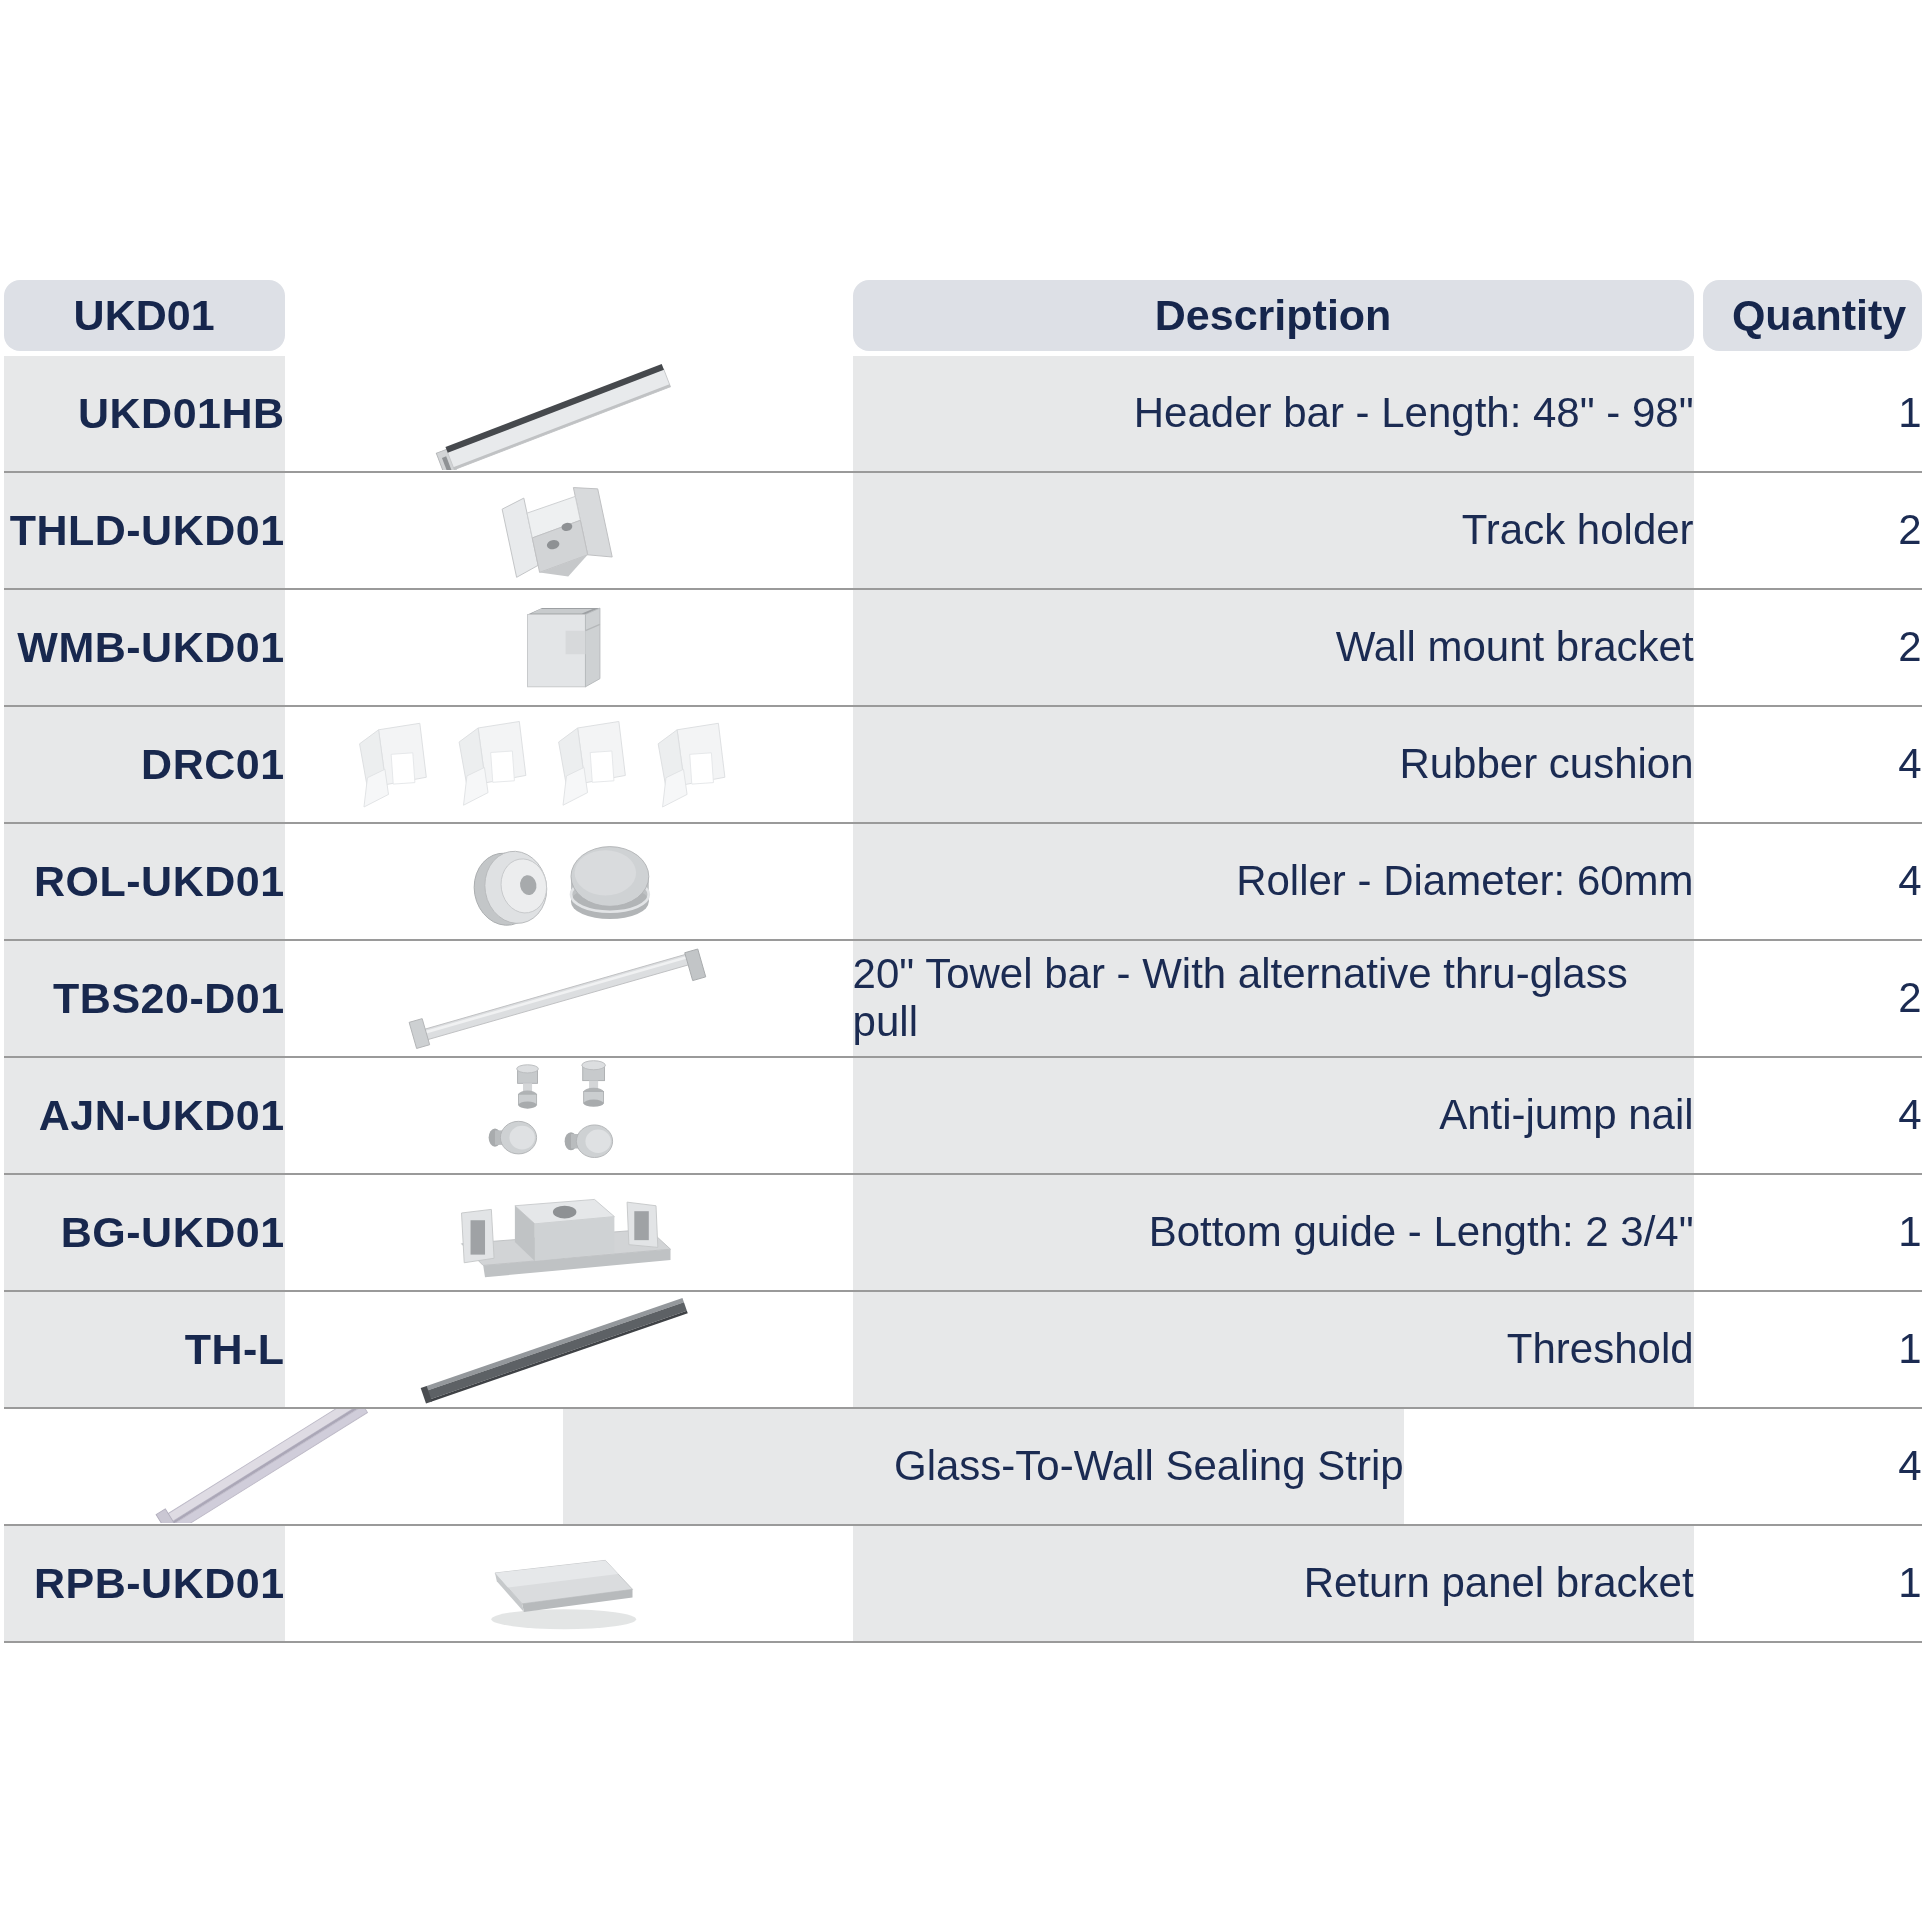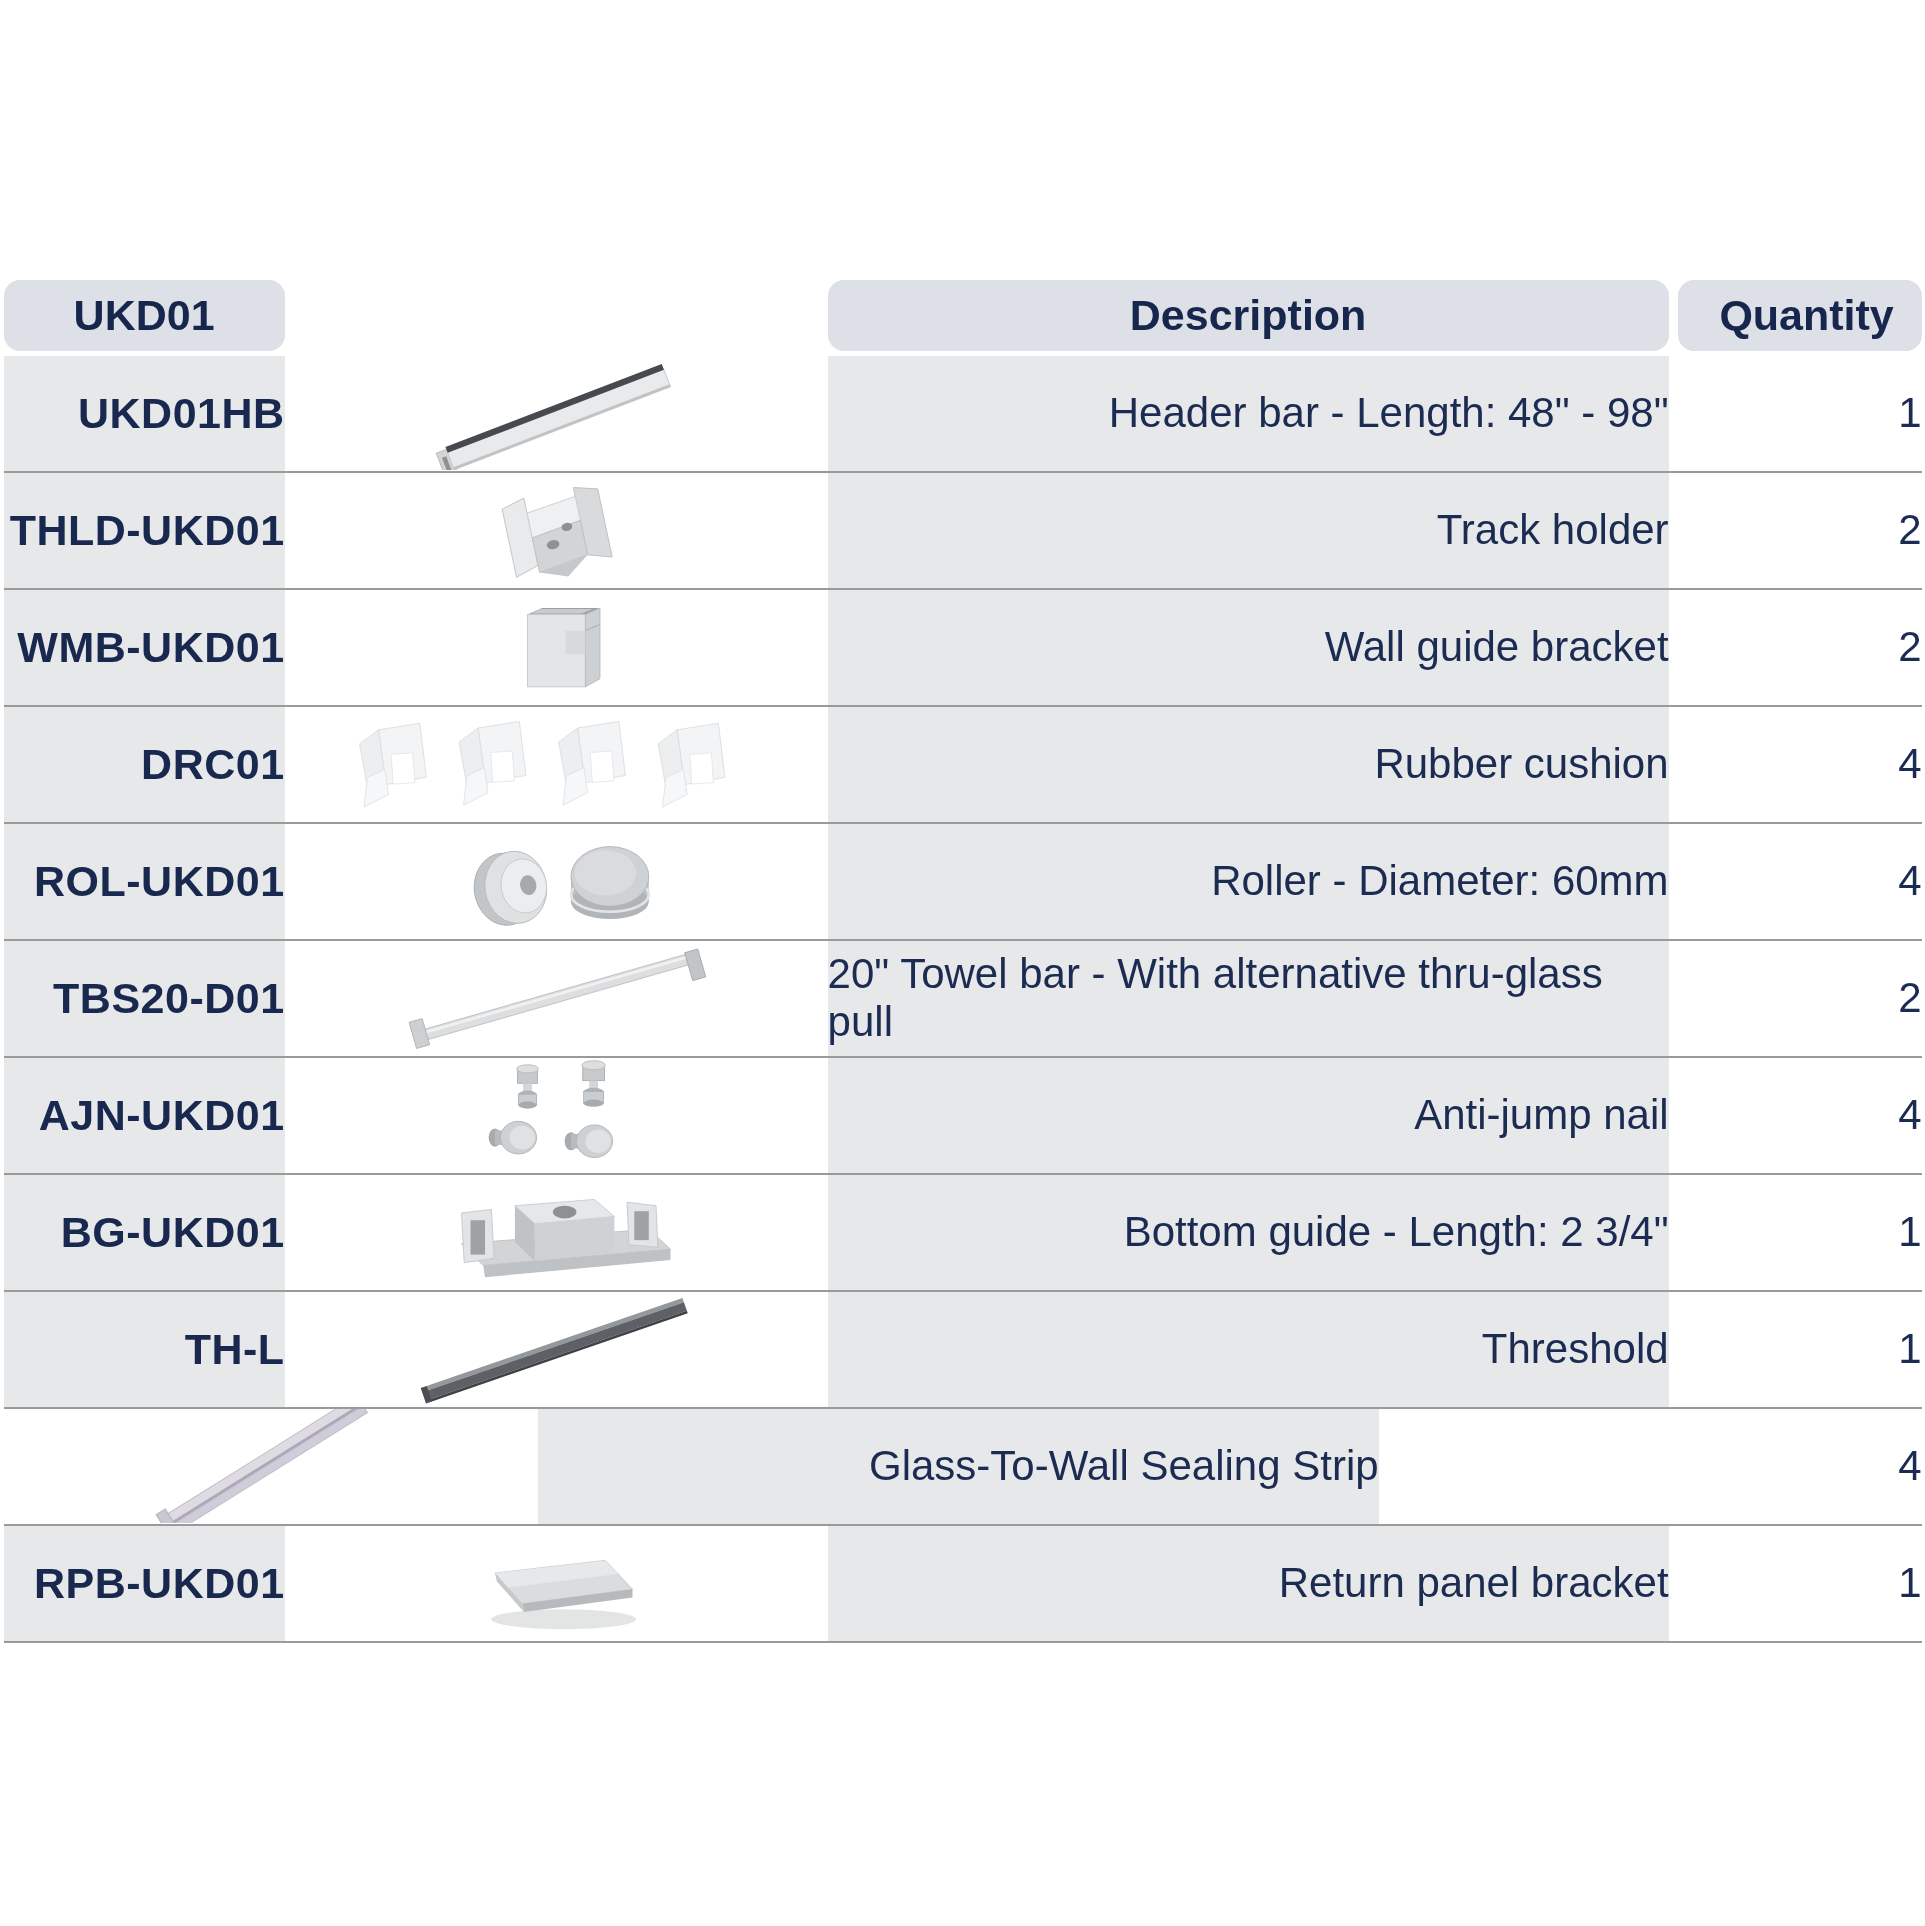--- a/index.html
+++ b/index.html
@@ -5,21 +5,21 @@
   html,body{margin:0;padding:0;background:#ffffff;}
   body{width:1926px;height:1927px;position:relative;font-family:"Liberation Sans",sans-serif;overflow:hidden;}
   .parts-table{position:absolute;left:3.6px;top:280px;width:1918px;}
   .hdr-row{display:flex;gap:9px;height:71px;margin-bottom:4.5px;}
   .hdr-cell{background:#dde0e6;display:flex;align-items:center;justify-content:center;
             color:#16264c;font-weight:bold;font-size:43px;border-radius:16px;}
   .row{display:flex;gap:9px;height:115px;border-bottom:2.3px solid #9a9a9a;}
   .cell{display:flex;align-items:center;justify-content:flex-end;}
   .c-sku{width:281px;flex:0 0 281px;}
   .c-img{width:525px;flex:0 0 525px;background:#ffffff;}
-  .c-desc{width:841px;flex:0 0 841px;}
+  .c-desc{width:841px;flex:0 0 841px;margin-left:25px;}
   .c-qty{width:243px;flex:1 1 auto;background:#ffffff;padding-left:14px;}
   .gray{background:#e7e8e9;}
   .sku-text{color:#18284e;font-weight:bold;font-size:43px;letter-spacing:0.5px;}
   .desc-text{color:#1b2b52;font-weight:400;font-size:42px;}
   .qty-text{color:#1b2b52;font-weight:400;font-size:42px;}
   svg{display:block;}
 </style>
 </head>
 <body>
 
@@ -96,21 +96,21 @@
       <svg width="525" height="114" viewBox="0 0 580 126">
         <polygon points="258,27 322,27 338,20 274,20" fill="#9da0a3"></polygon>
         <polygon points="262,26 318,26 330,21 272,21" fill="#c8cbcd"></polygon>
         <rect x="258" y="27" width="64" height="80" fill="#e3e5e7" stroke="#c4c6c8"></rect>
         <polygon points="322,27 338,20 338,98 322,107" fill="#ced1d3" stroke="#b5b8ba"></polygon>
         <rect x="300" y="45" width="22" height="26" fill="#d7d9db"></rect>
         <line x1="322" y1="45" x2="338" y2="38" stroke="#b5b8ba" stroke-width="1.5"></line>
       </svg>
     </div>
     <div class="cell c-desc gray">
-        <span class="desc-text">Wall guide bracket</span>
+        <span class="desc-text">Wall mount bracket</span>
       </div>
     <div class="cell c-qty">
         <span class="qty-text">2</span>
       </div>
   </div>
 
   <div class="row">
     <div class="cell c-img" style="order:2">
       <svg width="525" height="114" viewBox="0 0 580 126">
         <g transform="translate(72,18) rotate(-4 40 45)">

